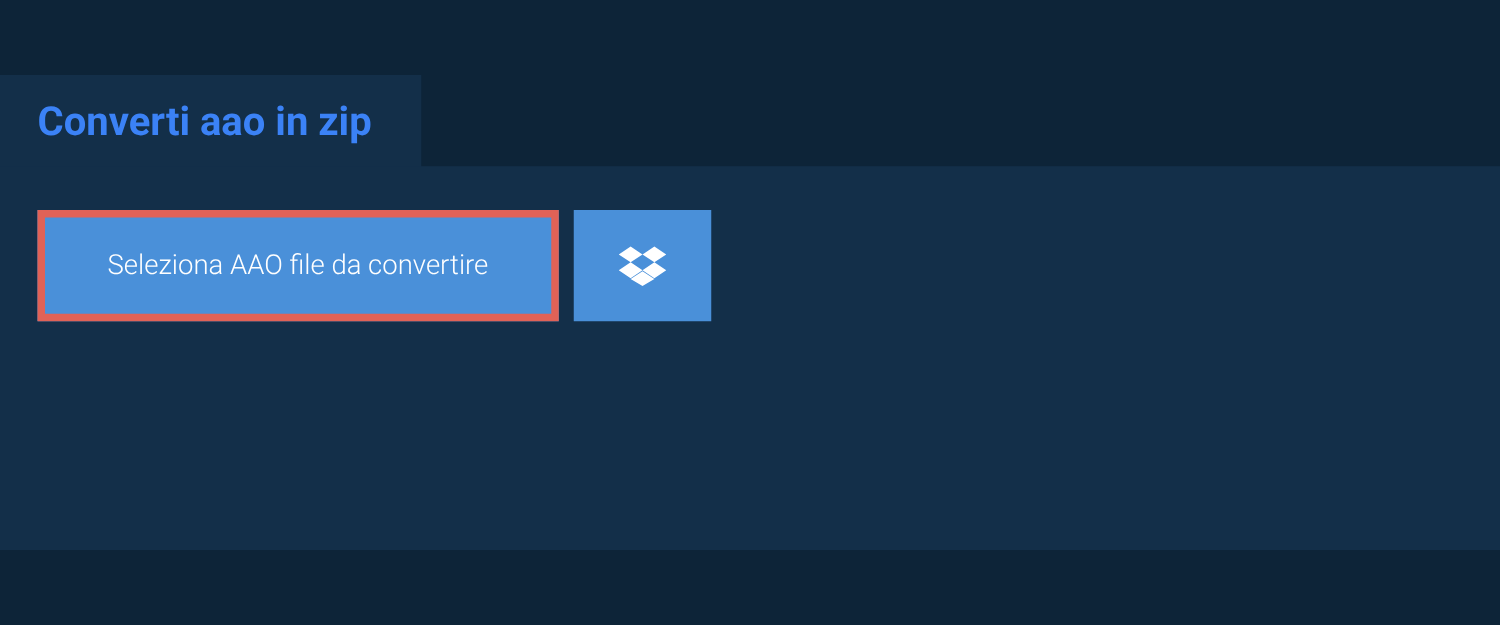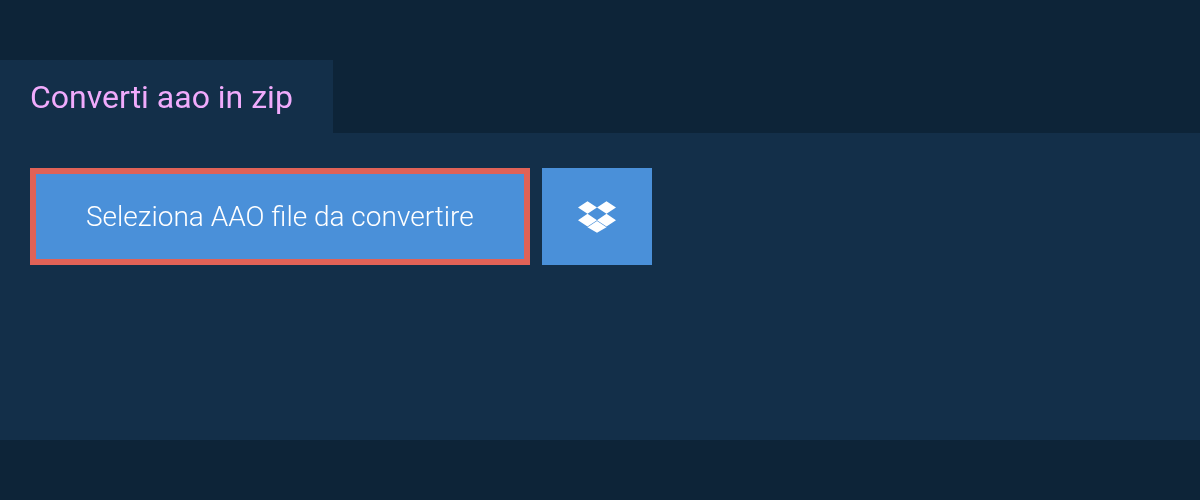--- a/index.html
+++ b/index.html
@@ -14,23 +14,23 @@
       font-family: -apple-system, BlinkMacSystemFont, "Segoe UI", Roboto, Helvetica, Arial, sans-serif;
       position: relative;
     }
     .tab-container {
       position: absolute;
       top: 60px;
       left: 0;
     }
     .tab {
       background: #132f49;
-      color: #f0abfc;
+      color: #3b82f6;
       font-size: 32px;
-      font-weight: 400;
+      font-weight: 700;
       padding: 18px 40px 18px 30px;
       display: inline-block;
     }
     .panel {
       position: absolute;
       top: 133px;
       left: 0;
       right: 0;
       bottom: 60px;
       background: #132f49;
@@ -38,21 +38,21 @@
     }
     .button-row {
       display: flex;
       gap: 12px;
       align-items: stretch;
     }
     .select-button {
       border: 6px solid #e06257;
       background: #4a90d9;
       color: #ffffff;
-      font-size: 28px;
+      font-size: 22px;
       font-weight: 300;
       padding: 26px 50px;
       cursor: pointer;
       display: flex;
       align-items: center;
       justify-content: center;
     }
     .dropbox-button {
       background: #4a90d9;
       width: 110px;

